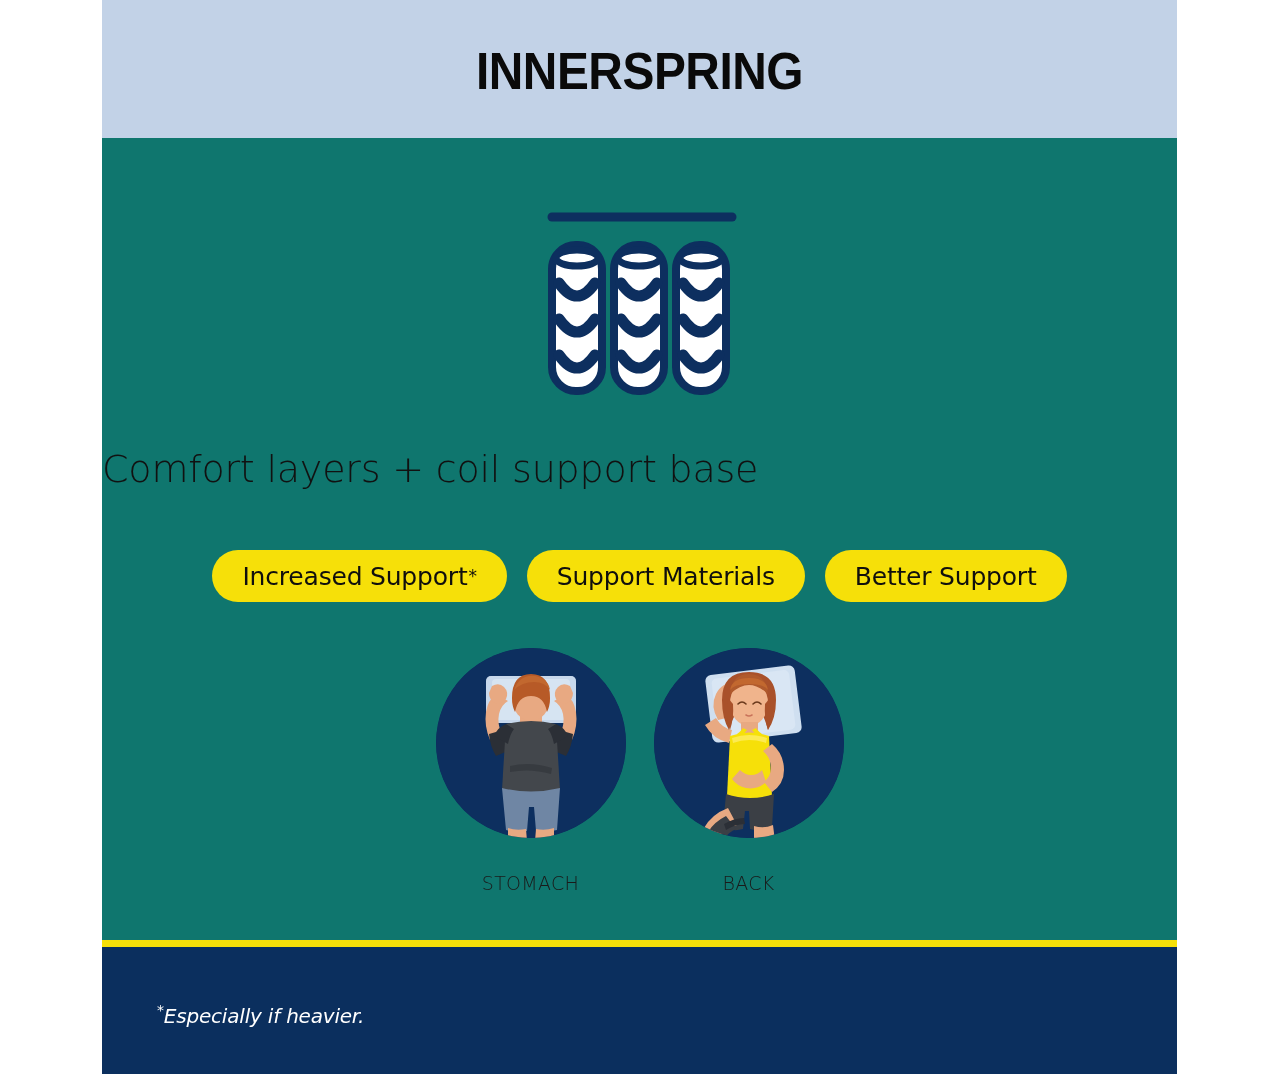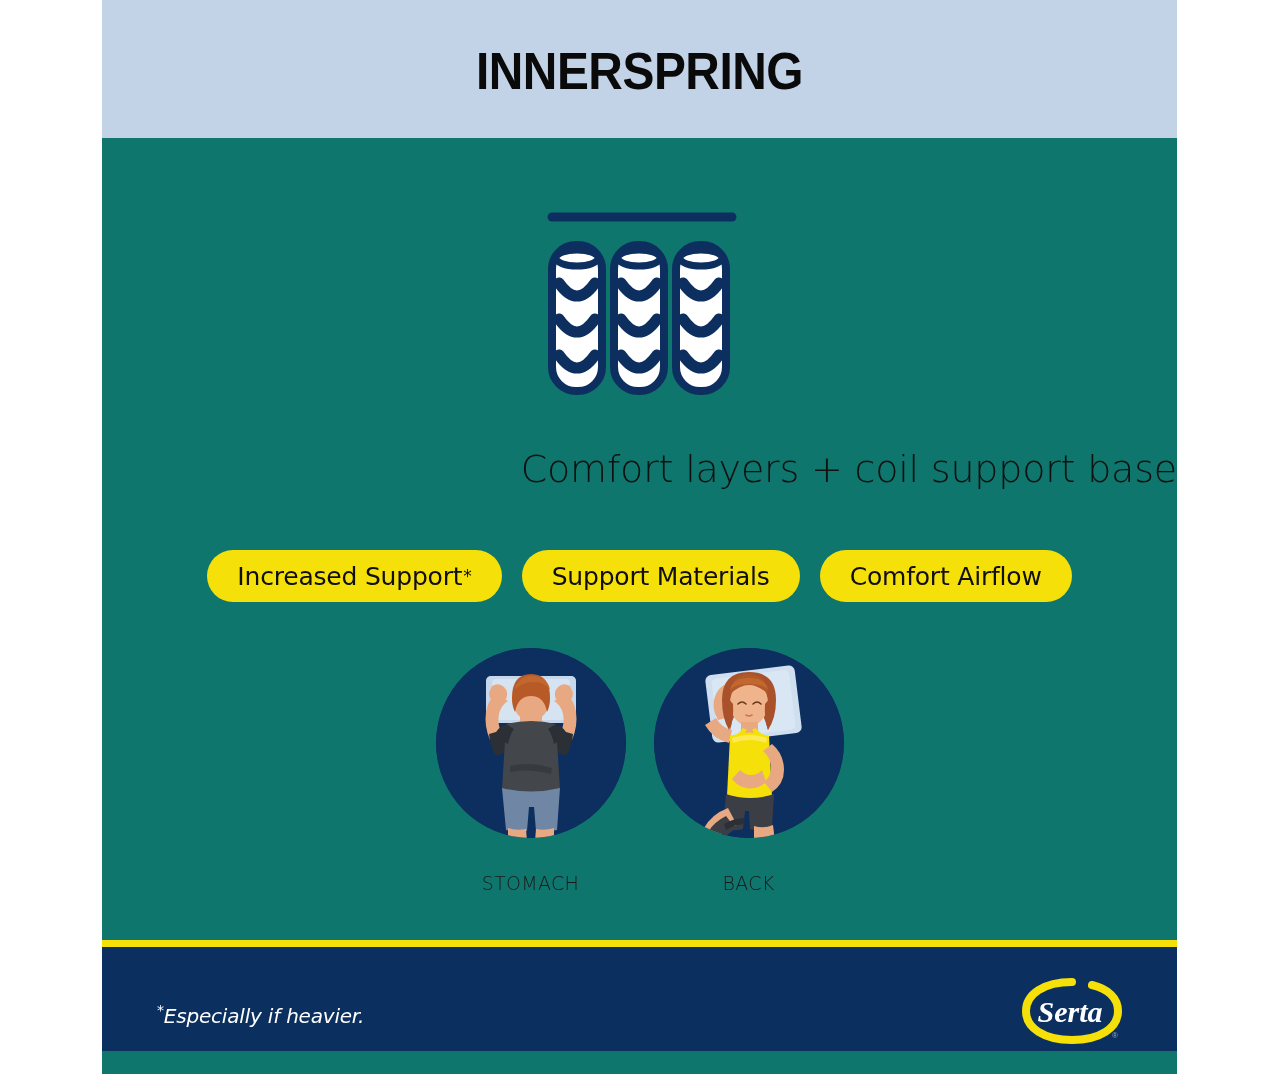--- a/index.html
+++ b/index.html
@@ -58,21 +58,21 @@
     width: 200px;
     height: 200px;
   }
 
   
   #tagline {
     position: absolute;
     left: 0;
     top: 443px;
     width: 1075px;
-    text-align: right;
+    text-align: left;
     font-family: "DejaVu Sans", sans-serif;
     font-weight: 300;
     font-size: 38px;
     color: #111111;
     letter-spacing: -0.2px;
     line-height: 52px;
   }
 
   
   #pill-row {
@@ -140,22 +140,23 @@
     color: #1a1a1a;
     letter-spacing: 0.3px;
   }
 
   
   #footer {
     position: absolute;
     left: 0;
     top: 940px;
     width: 1075px;
-    height: 111px;
+    height: 134px;
     background: #0b2f5e;
+    padding-left: 40px;
   }
   #footer-stripe {
     position: absolute;
     left: 0; top: 0;
     width: 1075px;
     height: 7px;
     background: #f6e009;
   }
   #footnote {
     position: absolute;
@@ -228,21 +229,21 @@
 
   <div id="pill-row">
     <div class="pill">
       <span>Increased Support</span>
         <span class="star">*</span>
     </div>
     <div class="pill">
       <span>Support Materials</span>
     </div>
     <div class="pill">
-      <span>Comfort Airflow</span>
+      <span>Better Support</span>
     </div>
   </div>
 
   <div id="positions">
 
     <div class="position">
       <div class="disc">
         <svg viewBox="0 0 190 190" width="190" height="190" aria-hidden="true">
           <circle cx="95" cy="95" r="95" fill="#0d2f5f"></circle>
 
@@ -336,29 +337,15 @@
     </div>
   </div>
 
   <div id="footer">
     <div id="footer-stripe"></div>
 
     <div id="footnote">
       <span class="star">*</span><span>Especially if heavier.</span>
     </div>
 
-    <div id="serta-logo">
-      <svg viewBox="0 0 105 66" width="105" height="66" aria-hidden="true">
-
-        <path d="M52 4
-                 C 24 4, 6 16, 6 33
-                 C 6 50, 24 62, 52 62
-                 C 80 62, 98 50, 98 33
-                 C 98 20, 88 11, 72 7" fill="none" stroke="#f6e009" stroke-width="8" stroke-linecap="round"></path>
-
-        <text x="50" y="44" text-anchor="middle" font-family="Liberation Serif, serif" font-size="30" font-weight="bold" font-style="italic" fill="#ffffff">Serta</text>
-
-        <text x="95" y="60" text-anchor="middle" font-family="Liberation Sans, sans-serif" font-size="8" fill="#9aa7b8">®</text>
-      </svg>
-    </div>
   </div>
 
 </div>
 
 </body></html>

